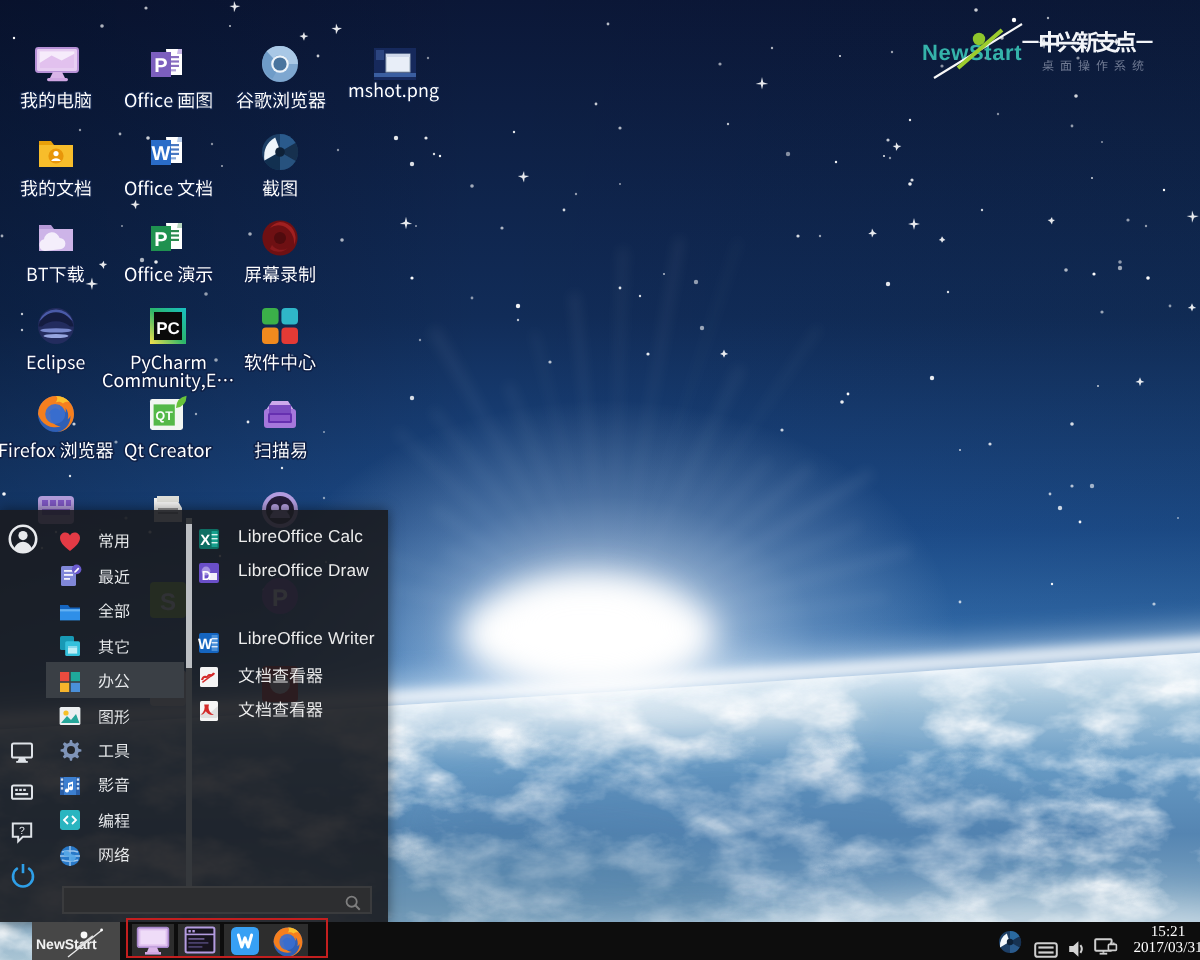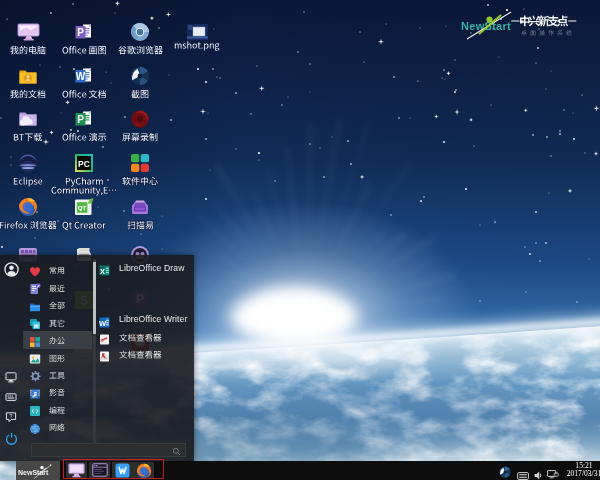--- a/index.html
+++ b/index.html
@@ -662,20 +662,29 @@
       <div id="sbthumb"></div>
       <div class="arow" style="top:4.7px">
         <span class="ai"><svg class="" width="11" height="11" viewBox="0 0 11 11">
             <rect x="0.5" y="0.5" width="10" height="10" rx="1" fill="#0e6e63"></rect>
             <rect x="6.8" y="1.5" width="3" height="8" fill="#17a08e"></rect>
             <rect x="6.8" y="3" width="3" height="0.7" fill="#d8f2ee"></rect>
             <rect x="6.8" y="5" width="3" height="0.7" fill="#d8f2ee"></rect>
             <rect x="6.8" y="7" width="3" height="0.7" fill="#d8f2ee"></rect>
             <text x="3.6" y="8.6" font-family="Liberation Sans" font-size="7.5" font-weight="bold" fill="#fff" text-anchor="middle">X</text>
           </svg></span>
+        <span class="at lat">LibreOffice Calc</span>
+      </div>
+      <div class="arow" style="top:21.9px">
+        <span class="ai"><svg class="" width="11" height="11" viewBox="0 0 11 11">
+            <rect x="0.5" y="0.5" width="10" height="10" rx="1" fill="#6a4fc8"></rect>
+            <circle cx="4" cy="4.5" r="2.2" fill="#a492e0"></circle>
+            <rect x="5.5" y="5.5" width="4" height="3.5" fill="#fff" opacity="0.9"></rect>
+            <text x="4.2" y="8.8" font-family="Liberation Sans" font-size="6.5" font-weight="bold" fill="#fff" text-anchor="middle">D</text>
+          </svg></span>
         <span class="at lat">LibreOffice Draw</span>
       </div>
       <div class="arow" style="top:56.3px">
         <span class="ai"><svg class="" width="11" height="11" viewBox="0 0 11 11">
             <rect x="0.5" y="0.5" width="10" height="10" rx="1" fill="#1565c0"></rect>
             <rect x="6.8" y="1.5" width="3" height="8" fill="#4a90d9"></rect>
             <rect x="6.8" y="3" width="3" height="0.7" fill="#dce8f8"></rect>
             <rect x="6.8" y="5" width="3" height="0.7" fill="#dce8f8"></rect>
             <rect x="6.8" y="7" width="3" height="0.7" fill="#dce8f8"></rect>
             <text x="3.6" y="8.6" font-family="Liberation Sans" font-size="7.5" font-weight="bold" fill="#fff" text-anchor="middle">W</text>

